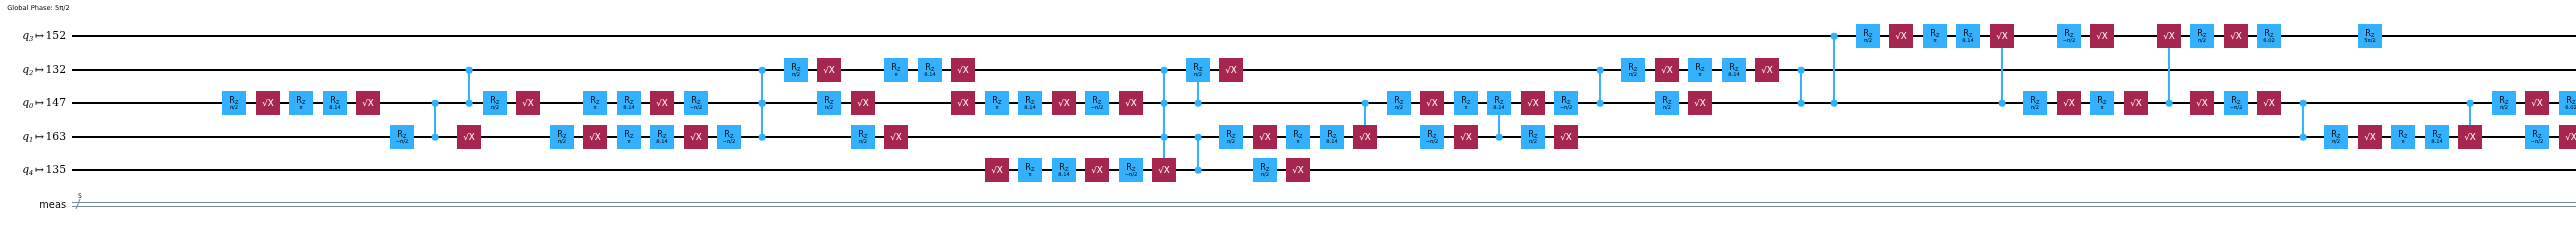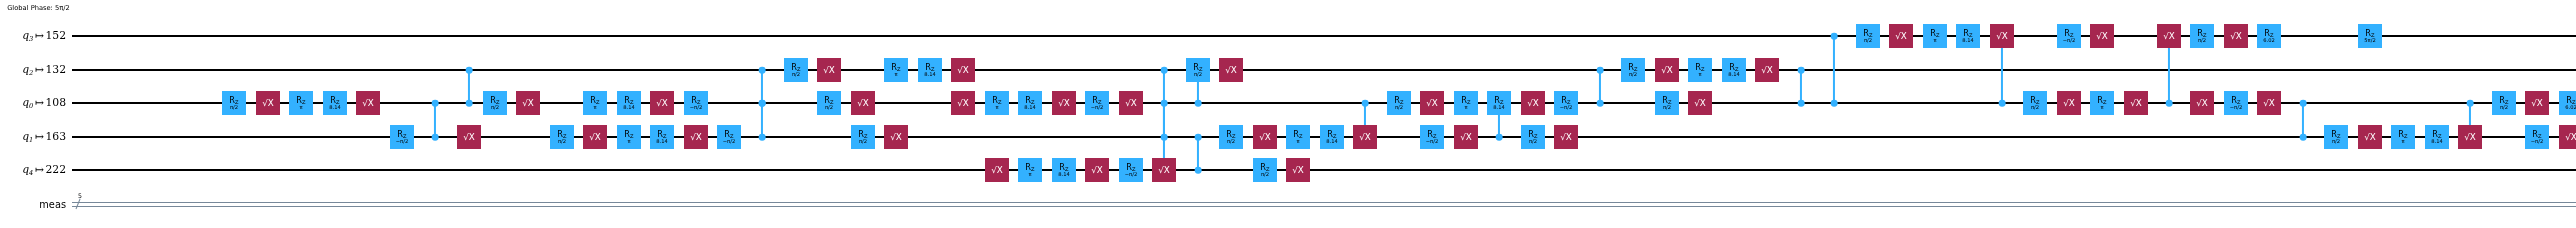--- a/index.html
+++ b/index.html
@@ -43,23 +43,23 @@
 </head>
 <body>
 
 <div id="canvas">
 
   <div class="global-phase">Global Phase: 5π/2</div>
 
   <div id="labels">
       <div class="qlabel" style="right: 4008px; top: 36px;"><span class="qname">q<span class="sub">3</span></span><span class="arrow">↦</span><span class="qidx">152</span></div>
       <div class="qlabel" style="right: 4008px; top: 70px;"><span class="qname">q<span class="sub">2</span></span><span class="arrow">↦</span><span class="qidx">132</span></div>
-      <div class="qlabel" style="right: 4008px; top: 103px;"><span class="qname">q<span class="sub">0</span></span><span class="arrow">↦</span><span class="qidx">108</span></div>
+      <div class="qlabel" style="right: 4008px; top: 103px;"><span class="qname">q<span class="sub">0</span></span><span class="arrow">↦</span><span class="qidx">147</span></div>
       <div class="qlabel" style="right: 4008px; top: 137px;"><span class="qname">q<span class="sub">1</span></span><span class="arrow">↦</span><span class="qidx">163</span></div>
-      <div class="qlabel" style="right: 4008px; top: 170px;"><span class="qname">q<span class="sub">4</span></span><span class="arrow">↦</span><span class="qidx">222</span></div>
+      <div class="qlabel" style="right: 4008px; top: 170px;"><span class="qname">q<span class="sub">4</span></span><span class="arrow">↦</span><span class="qidx">135</span></div>
       <div class="clabel" style="right: 4008px; top: 204px;">meas</div>
     </div>
   <div id="wires">
       <div class="wire" style="left: 72px; width: 3998px; top: 35px;"></div>
       <div class="wire" style="left: 72px; width: 3998px; top: 69px;"></div>
       <div class="wire" style="left: 72px; width: 3998px; top: 102px;"></div>
       <div class="wire" style="left: 72px; width: 3998px; top: 136px;"></div>
       <div class="wire" style="left: 72px; width: 3998px; top: 169px;"></div>
       <div class="cwire" style="left: 72px; width: 3998px; top: 202px;"></div>
       <div class="cwire-slash" style="left: 78px; top: 204px;"></div>

